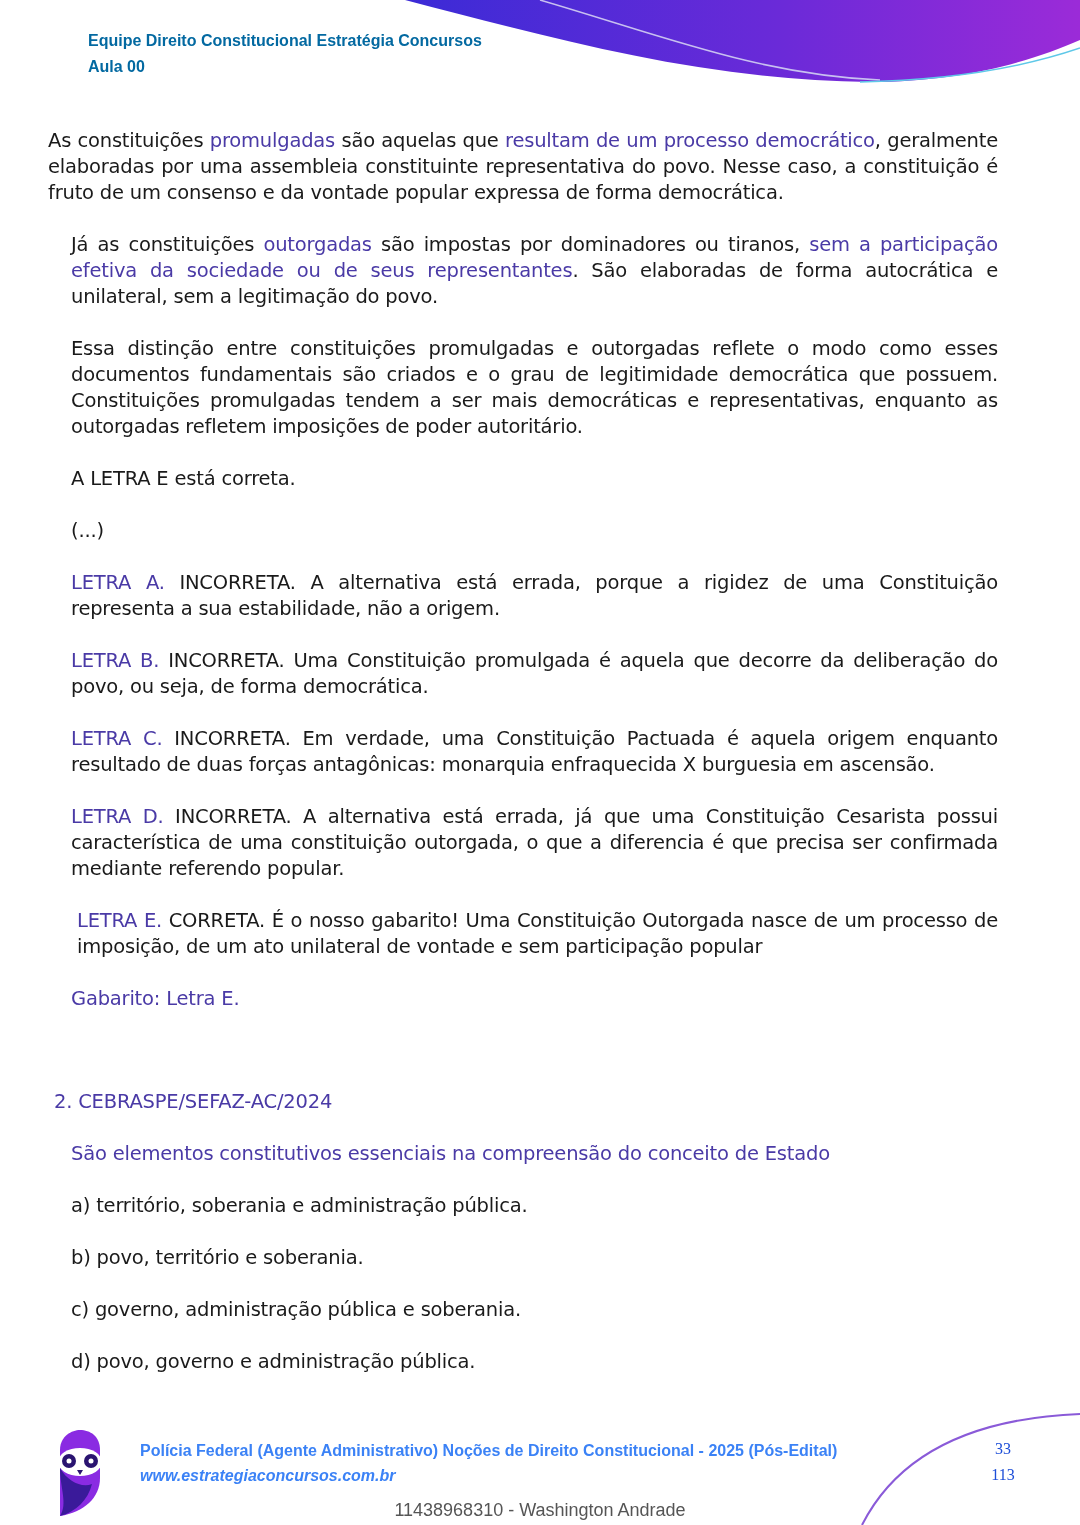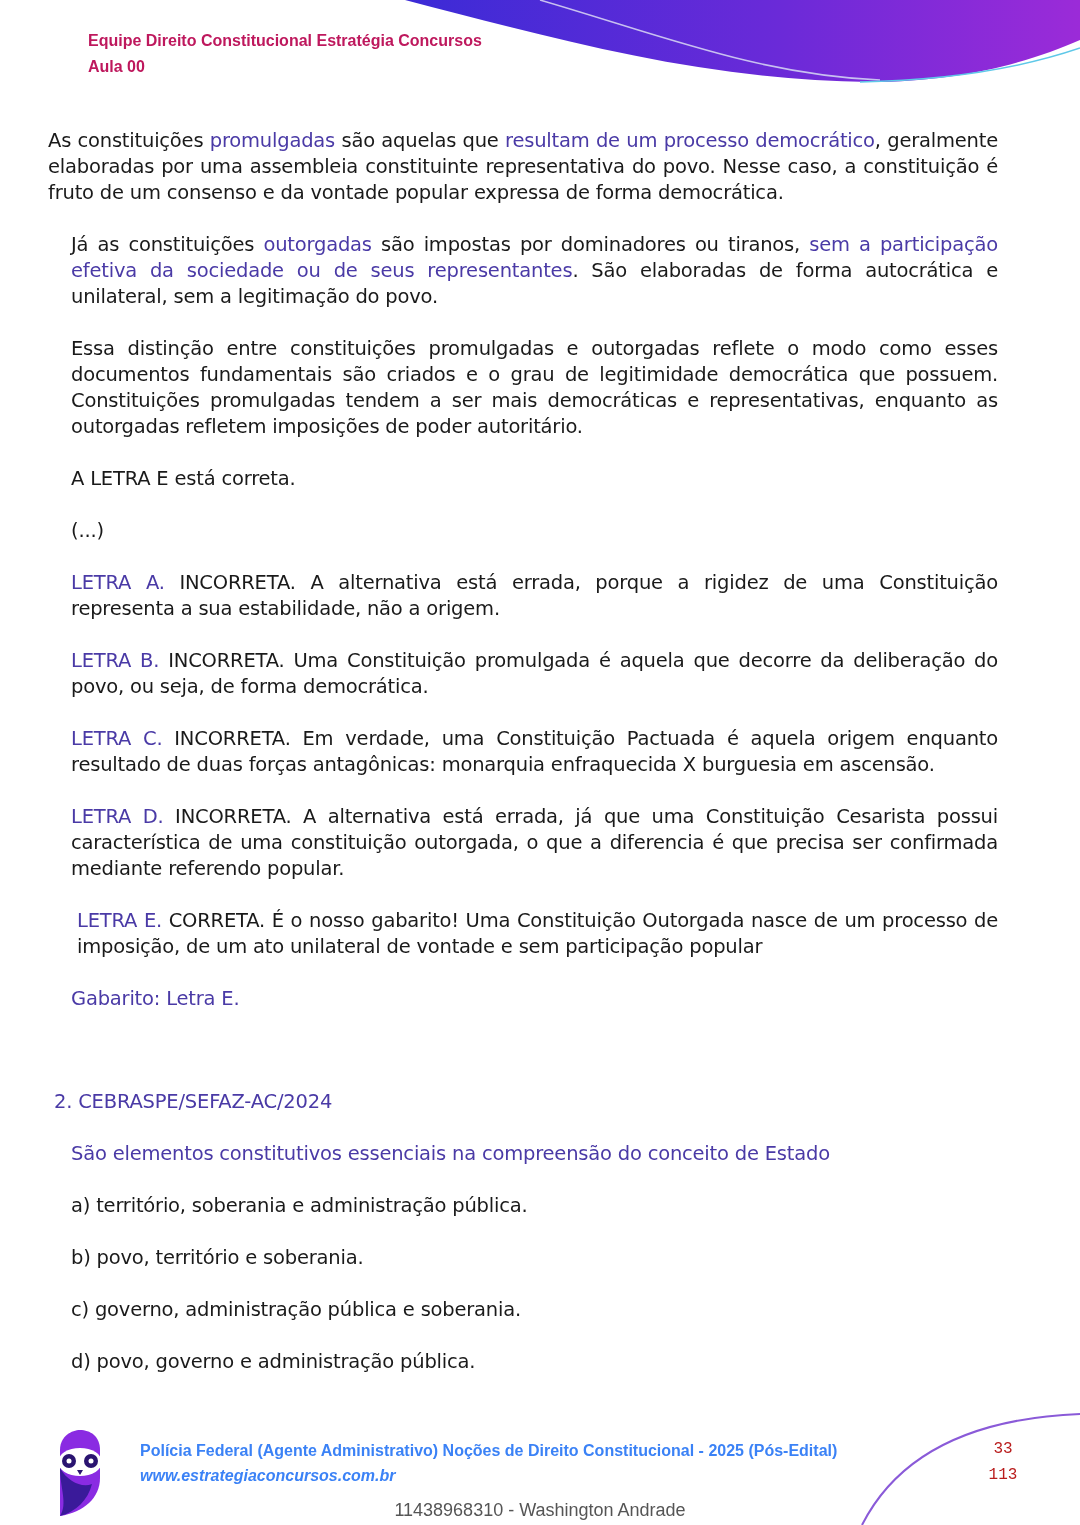--- a/index.html
+++ b/index.html
@@ -1,28 +1,28 @@
 <!DOCTYPE html>
 <html><head>
 <meta charset="utf-8">
 <style>
   html, body { margin: 0; padding: 0; background: #ffffff; }
   body { width: 1080px; height: 1525px; position: relative; overflow: hidden; font-family: "DejaVu Sans", sans-serif; color: #1a1a1a; }
   .header-wave { position: absolute; top: 0; left: 0; width: 1080px; height: 100px; }
-  .header-text { position: absolute; left: 88px; top: 28px; font-family: "Liberation Sans", sans-serif; font-weight: bold; color: #be185d; font-size: 16px; line-height: 26px; }
+  .header-text { position: absolute; left: 88px; top: 28px; font-family: "Liberation Sans", sans-serif; font-weight: bold; color: #0369a1; font-size: 16px; line-height: 26px; }
   .content { position: absolute; left: 48px; top: 128px; width: 950px; font-family: "DejaVu Sans", sans-serif; font-size: 19.5px; line-height: 26px; letter-spacing: -0.2px; }
   .content p { margin: 0; text-align: justify; }
   .content p.gap { margin-top: 26px; margin-left: 23px; }
   .hl { color: #4a3aa6; }
   .q-title { color: #4a3aa6; padding-left: 6px; }
   .footer-owl { position: absolute; left: 54px; top: 1428px; width: 52px; height: 88px; }
   .footer-text { position: absolute; left: 140px; top: 1438px; font-family: "Liberation Sans", sans-serif; color: #3b82f6; font-size: 16px; line-height: 25px; }
   .footer-text .title { font-weight: bold; }
   .footer-text .url { font-style: italic; font-weight: bold; }
-  .page-num { position: absolute; left: 975px; top: 1436px; width: 56px; text-align: center; font-family: Liberation Mono, monospace; color: #b91c1c; font-size: 16px; line-height: 26px; }
+  .page-num { position: absolute; left: 975px; top: 1436px; width: 56px; text-align: center; font-family: Liberation Serif, serif; color: #1d4ed8; font-size: 16px; line-height: 26px; }
   .footer-curve { position: absolute; left: 840px; top: 1400px; width: 240px; height: 125px; }
   .watermark { position: absolute; left: 0; width: 1080px; top: 1500px; text-align: center; font-family: "Liberation Sans", sans-serif; color: #555; font-size: 18px; }
 </style>
 </head>
 <body>
 
 <svg class="header-wave" viewBox="0 0 1080 100" preserveAspectRatio="none">
   <defs>
     <linearGradient id="wg" x1="0" y1="0" x2="1" y2="0">
       <stop offset="0" stop-color="#3b2bd6"></stop>

